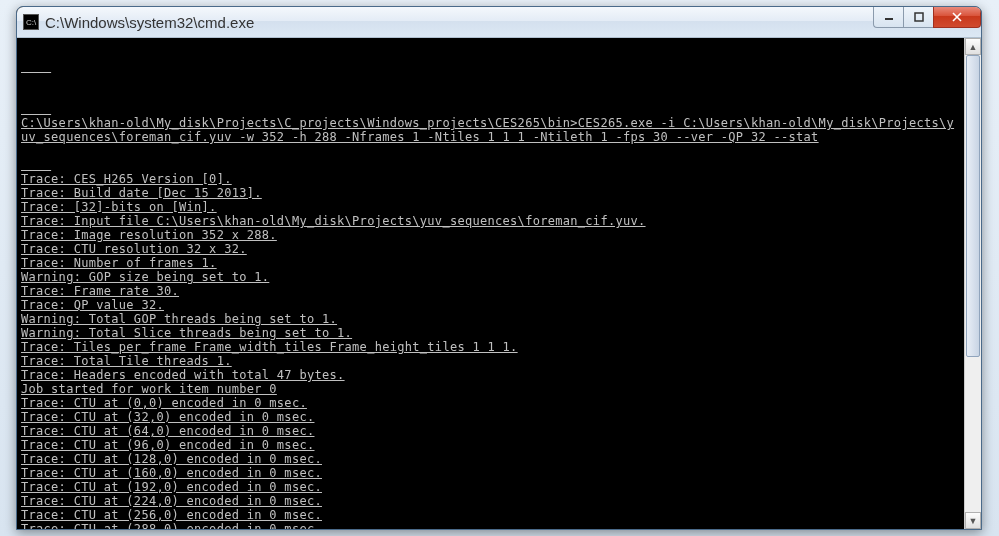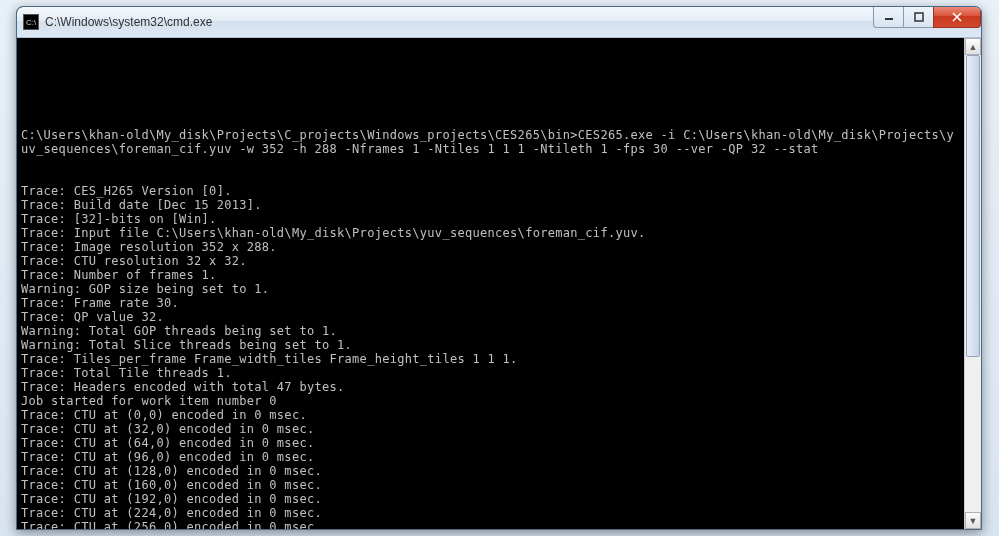--- a/index.html
+++ b/index.html
@@ -38,21 +38,21 @@
       background: #000;
       border: 1px solid #555;
       margin-right: 6px;
       display: flex;
       align-items: center;
       justify-content: center;
       font-size: 8px;
       color: #ccc;
     }
     .title-text {
-      font-size: 12px;
+      font-size: 15px;
       color: #333;
     }
     .window-controls {
       position: absolute;
       right: 0;
       top: 0;
       display: flex;
       height: 21px;
     }
     .win-btn {
@@ -74,29 +74,30 @@
       background: linear-gradient(to bottom, #e9897a 0%, #d9533a 45%, #c9381c 46%, #d04a2e 100%);
       color: #fff;
       border-radius: 0 0 4px 0;
       border-color: #a03020;
     }
     .win-btn svg { display: block; }
     .terminal {
       width: calc(100% - 17px);
       height: calc(100% - 31px);
       background: #000;
-      padding: 20px 4px;
+      padding: 8px 4px;
       font-family: "Lucida Console", Consolas, monospace;
       font-size: 12px;
       line-height: 14px;
       color: #c0c0c0;
       letter-spacing: 0.3px;
       overflow: hidden;
       white-space: pre-wrap;
       word-break: break-all;
+      text-decoration: underline;
     }
     .terminal .line { display: block; }
     .scrollbar {
       position: absolute;
       right: 0;
       top: 31px;
       width: 17px;
       height: calc(100% - 31px);
       background: #f0f0f0;
       border-left: 1px solid #ccc;

